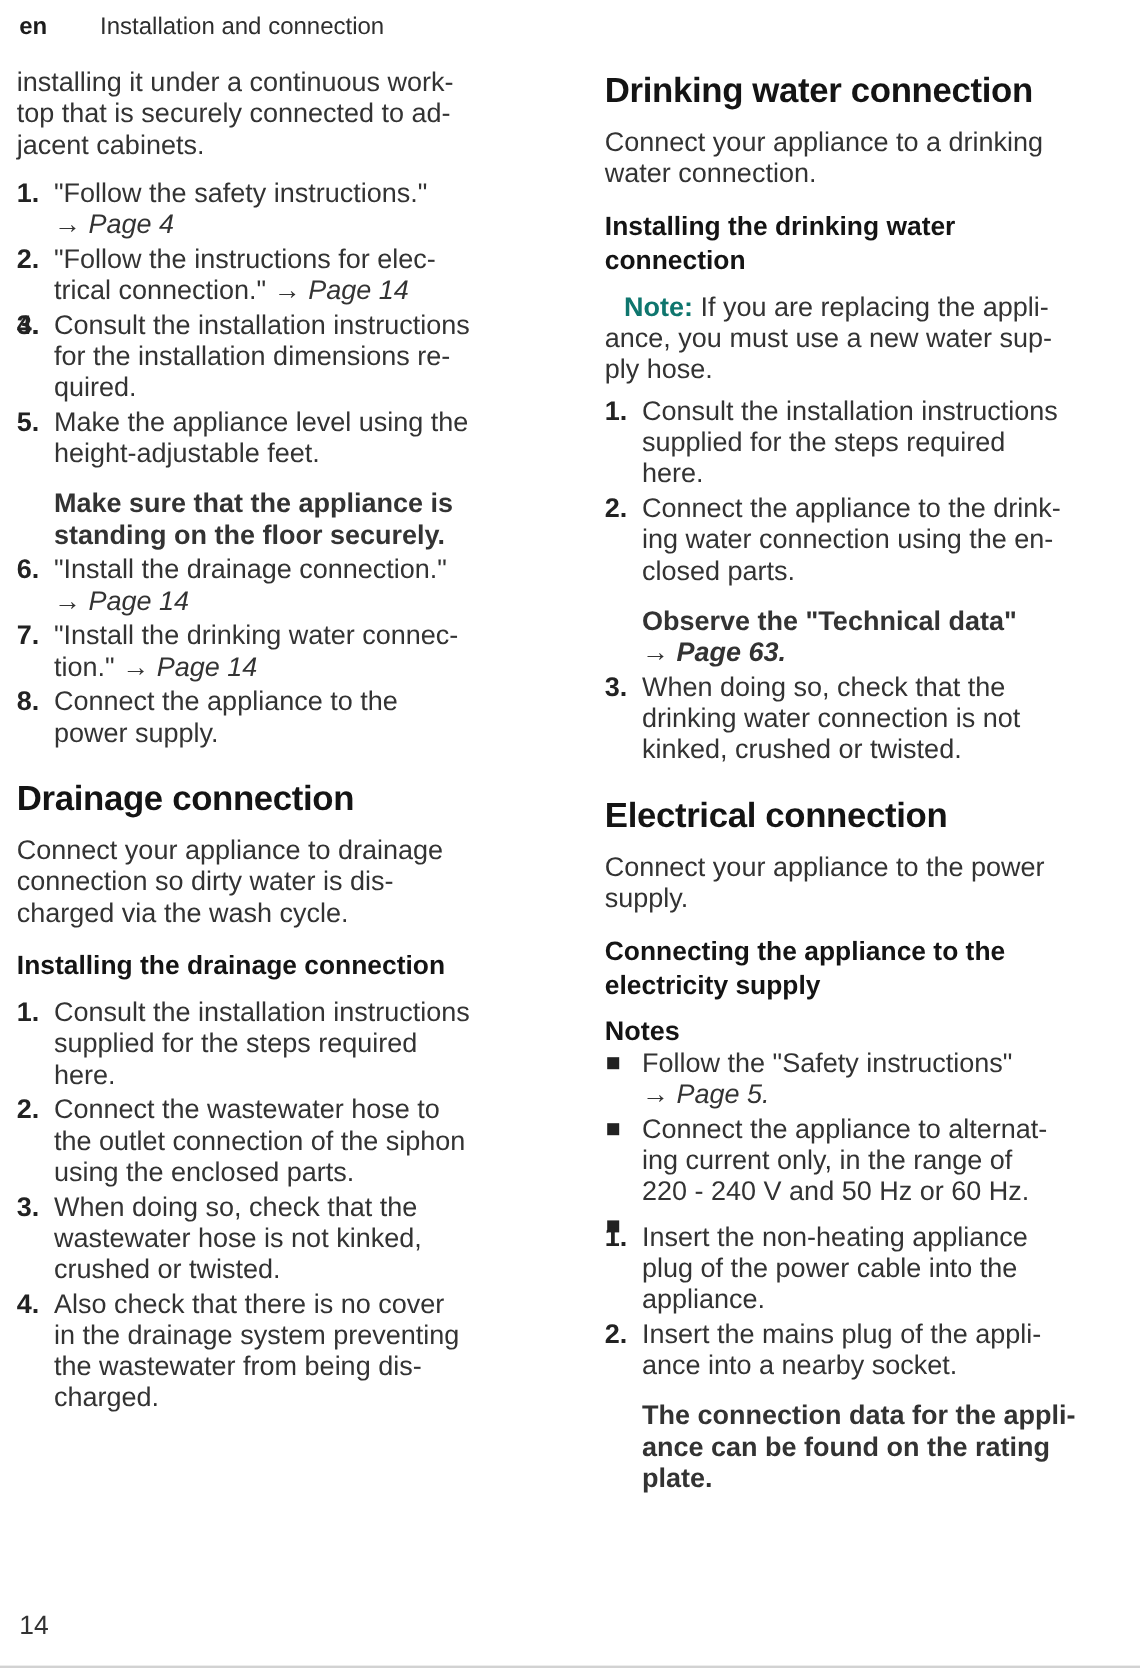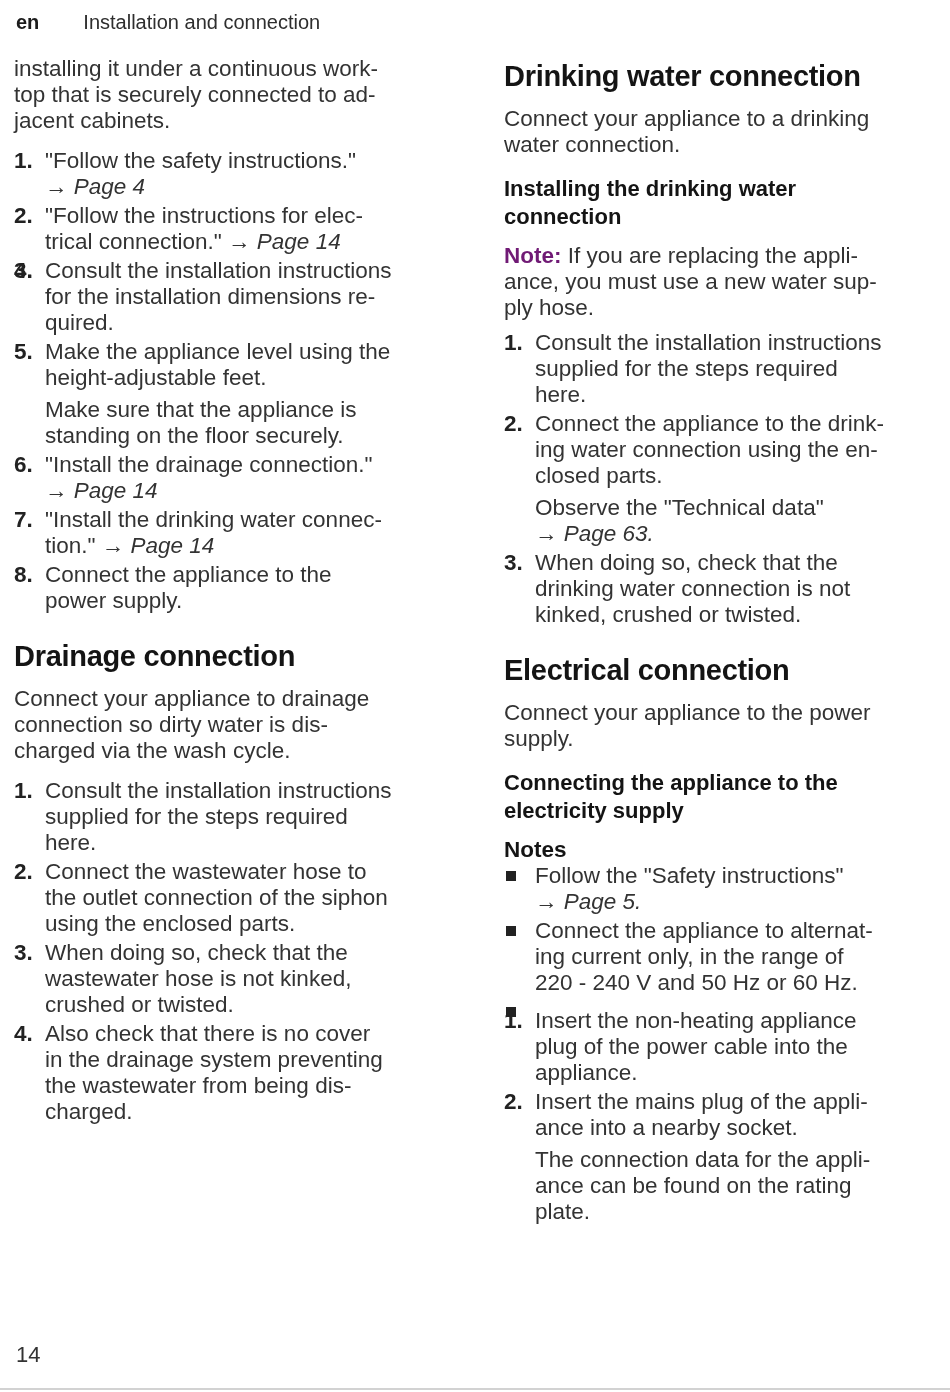--- a/index.html
+++ b/index.html
@@ -29,30 +29,30 @@
     font-size:29px; line-height:32px; color:#141414;
     margin:26px 0 14px 0; letter-spacing:-0.3px;
   }
   .col > h2:first-child { margin-top:4px; }
   h3 {
     font-size:22px; line-height:28px; color:#141414;
     margin:17px 0 12px 0;
   }
   .body-par { margin:0 0 14px 0; }
   .note-par { margin:0 0 9px 0; }
-  .note-label { font-weight:bold; color:#701a75; }
+  .note-label { font-weight:bold; color:#0f766e;margin-left:16px; }
   .notes-heading { font-size:22.5px; line-height:26px; color:#141414; font-weight:bold; }
 
   .li { position:relative; padding-left:31px; margin-bottom:3px; }
   .li .num {
     position:absolute; left:0; top:0;
     font-weight:bold; color:#222222;
   }
   .ref { font-style:italic; }
-  .cont { margin-top:6px; }
+  .cont { margin-top:16px;font-weight:bold; }
 
   .bullet-sq {
     position:absolute; left:2px; top:8px;
     width:10px; height:10px; background:#222222;
   }
   .ol-final { margin-top:12px; }
 
   .footer-page-number {
     position:absolute; left:16px; top:1342px;
     font-size:22px; color:#333333;
@@ -89,20 +89,21 @@
     <div class="li"><span class="num">7.</span><span class="t">"Install the drinking water connec-
 tion." </span><span class="ref">→ Page 14</span></div>
     <div class="li"><span class="num">8.</span><span class="t">Connect the appliance to the
 power supply.</span></div>
   </div>
 
   <h2>Drainage connection</h2>
   <p class="body-par">Connect your appliance to drainage
 connection so dirty water is dis-
 charged via the wash cycle.</p>
+  <h3>Installing the drainage connection</h3>
 
   <div class="ol">
     <div class="li"><span class="num">1.</span><span class="t">Consult the installation instructions
 supplied for the steps required
 here.</span></div>
     <div class="li"><span class="num">2.</span><span class="t">Connect the wastewater hose to
 the outlet connection of the siphon
 using the enclosed parts.</span></div>
     <div class="li"><span class="num">3.</span><span class="t">When doing so, check that the
 wastewater hose is not kinked,

